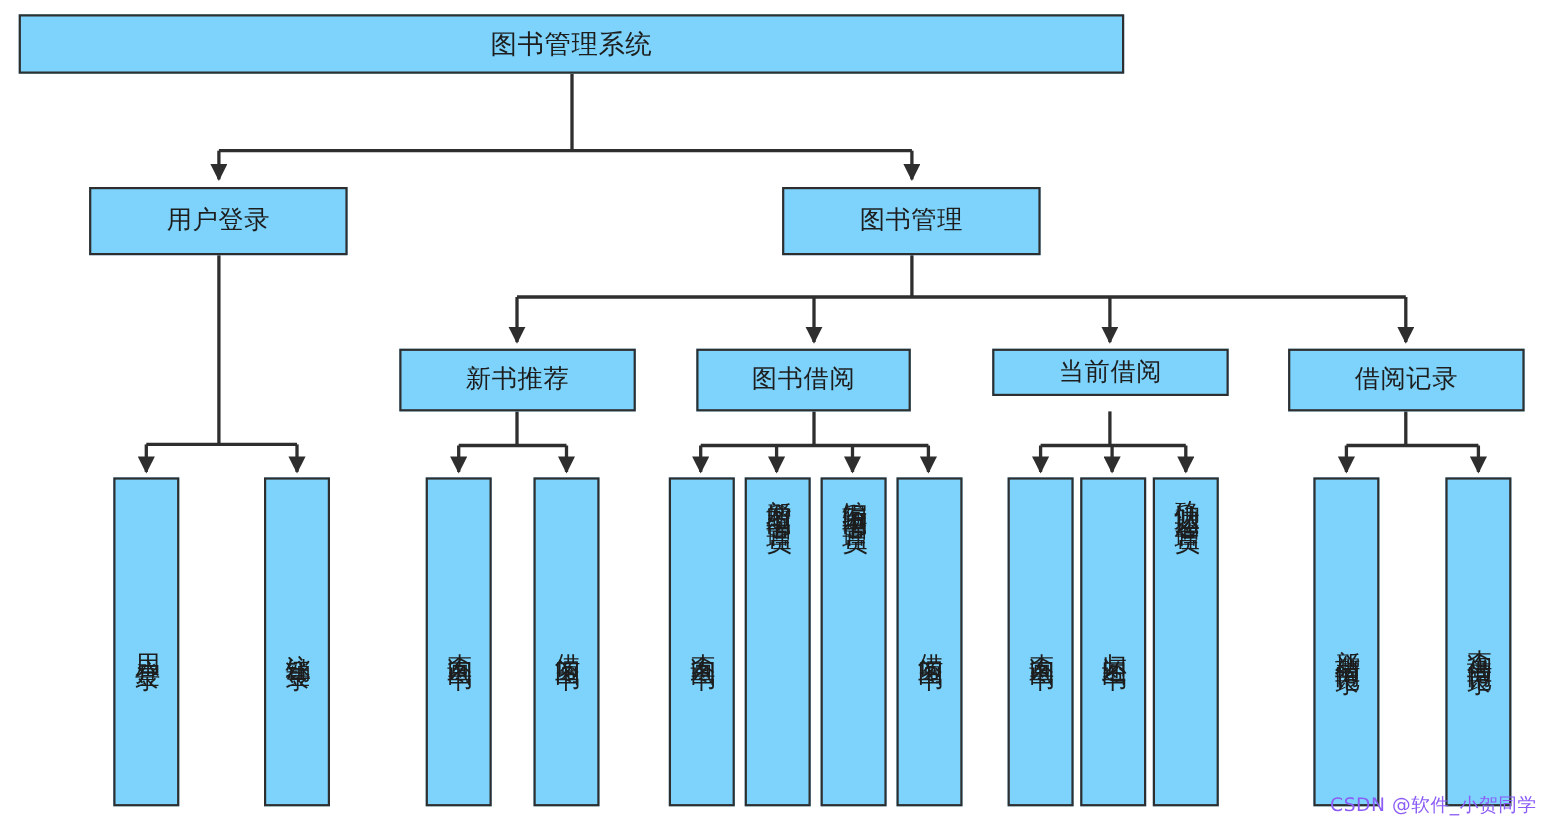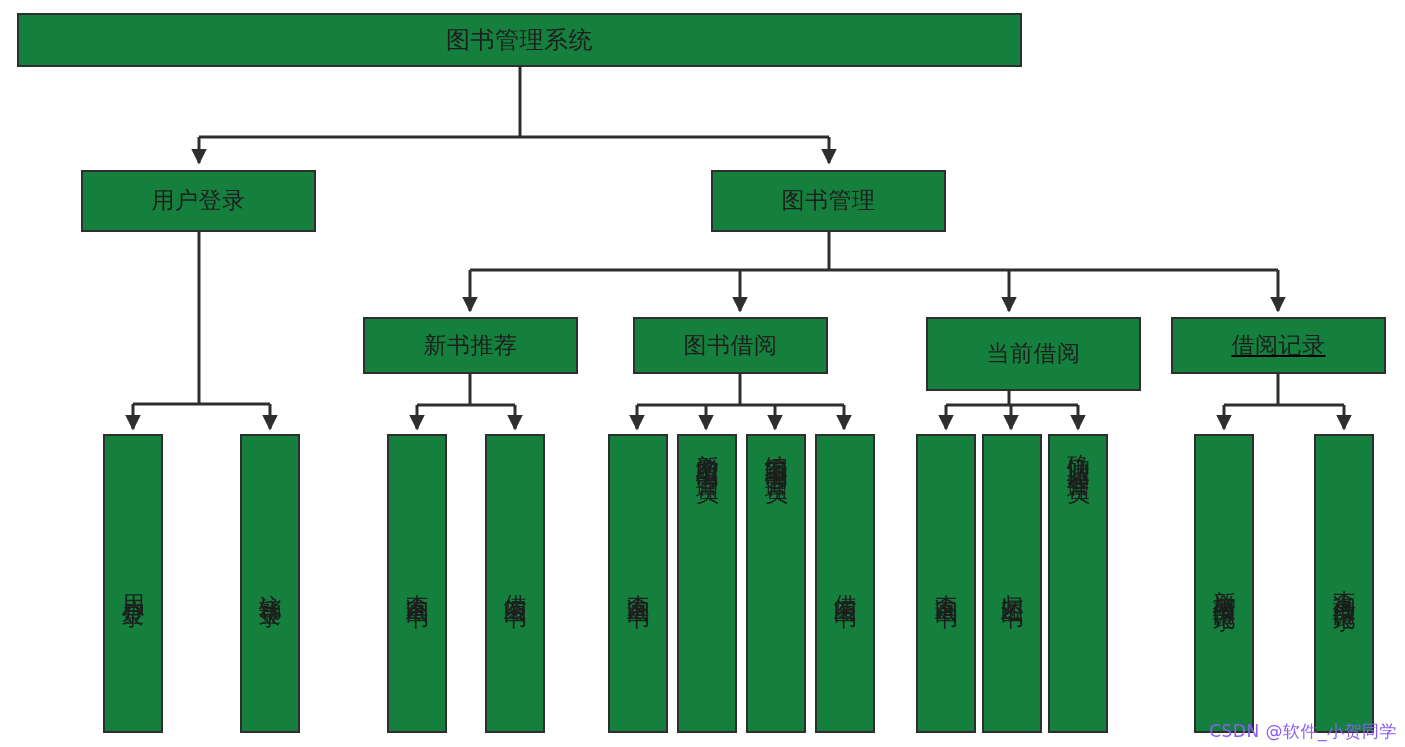--- a/index.html
+++ b/index.html
@@ -21,21 +21,21 @@
     position: absolute;
     left: 0;
     top: 0;
     width: 1405px;
     height: 747px;
     pointer-events: none;
   }
   .node {
     position: absolute;
     box-sizing: border-box;
-    background: #15803d;
+    background: #7dd3fc;
     border: 2px solid #2e2e2e;
     display: flex;
     align-items: center;
     justify-content: center;
     z-index: 2;
   }
   .node .label {
     color: #1d1d1d;
     line-height: 1.18;
     text-align: center;
@@ -146,24 +146,24 @@
   <div class="node horiz" style="left:363px; top:317px; width:215px; height:57px;">
     <span class="label">新书推荐</span>
   </div>
 
   <div class="node horiz" style="left:711px; top:170px; width:235px; height:62px;">
     <span class="label">图书管理</span>
   </div>
   <div class="node horiz" style="left:633px; top:317px; width:195px; height:57px;">
     <span class="label">图书借阅</span>
   </div>
-  <div class="node horiz" style="left:902px; top:317px; width:215px; height:74px;margin-left:24px;">
+  <div class="node horiz" style="left:902px; top:317px; width:215px; height:43px;">
     <span class="label">当前借阅</span>
   </div>
-  <div class="node horiz" style="left:1171px; top:317px; width:215px; height:57px;text-decoration:underline;">
+  <div class="node horiz" style="left:1171px; top:317px; width:215px; height:57px;">
     <span class="label">借阅记录</span>
   </div>
 
   <div class="node vert anchor-mid" style="left:103px; top:434px; width:60px; height:299px;">
     <span class="label">用户登录</span>
   </div>
   <div class="node vert anchor-mid" style="left:240px; top:434px; width:60px; height:299px;">
     <span class="label">注销登录</span>
   </div>
 

